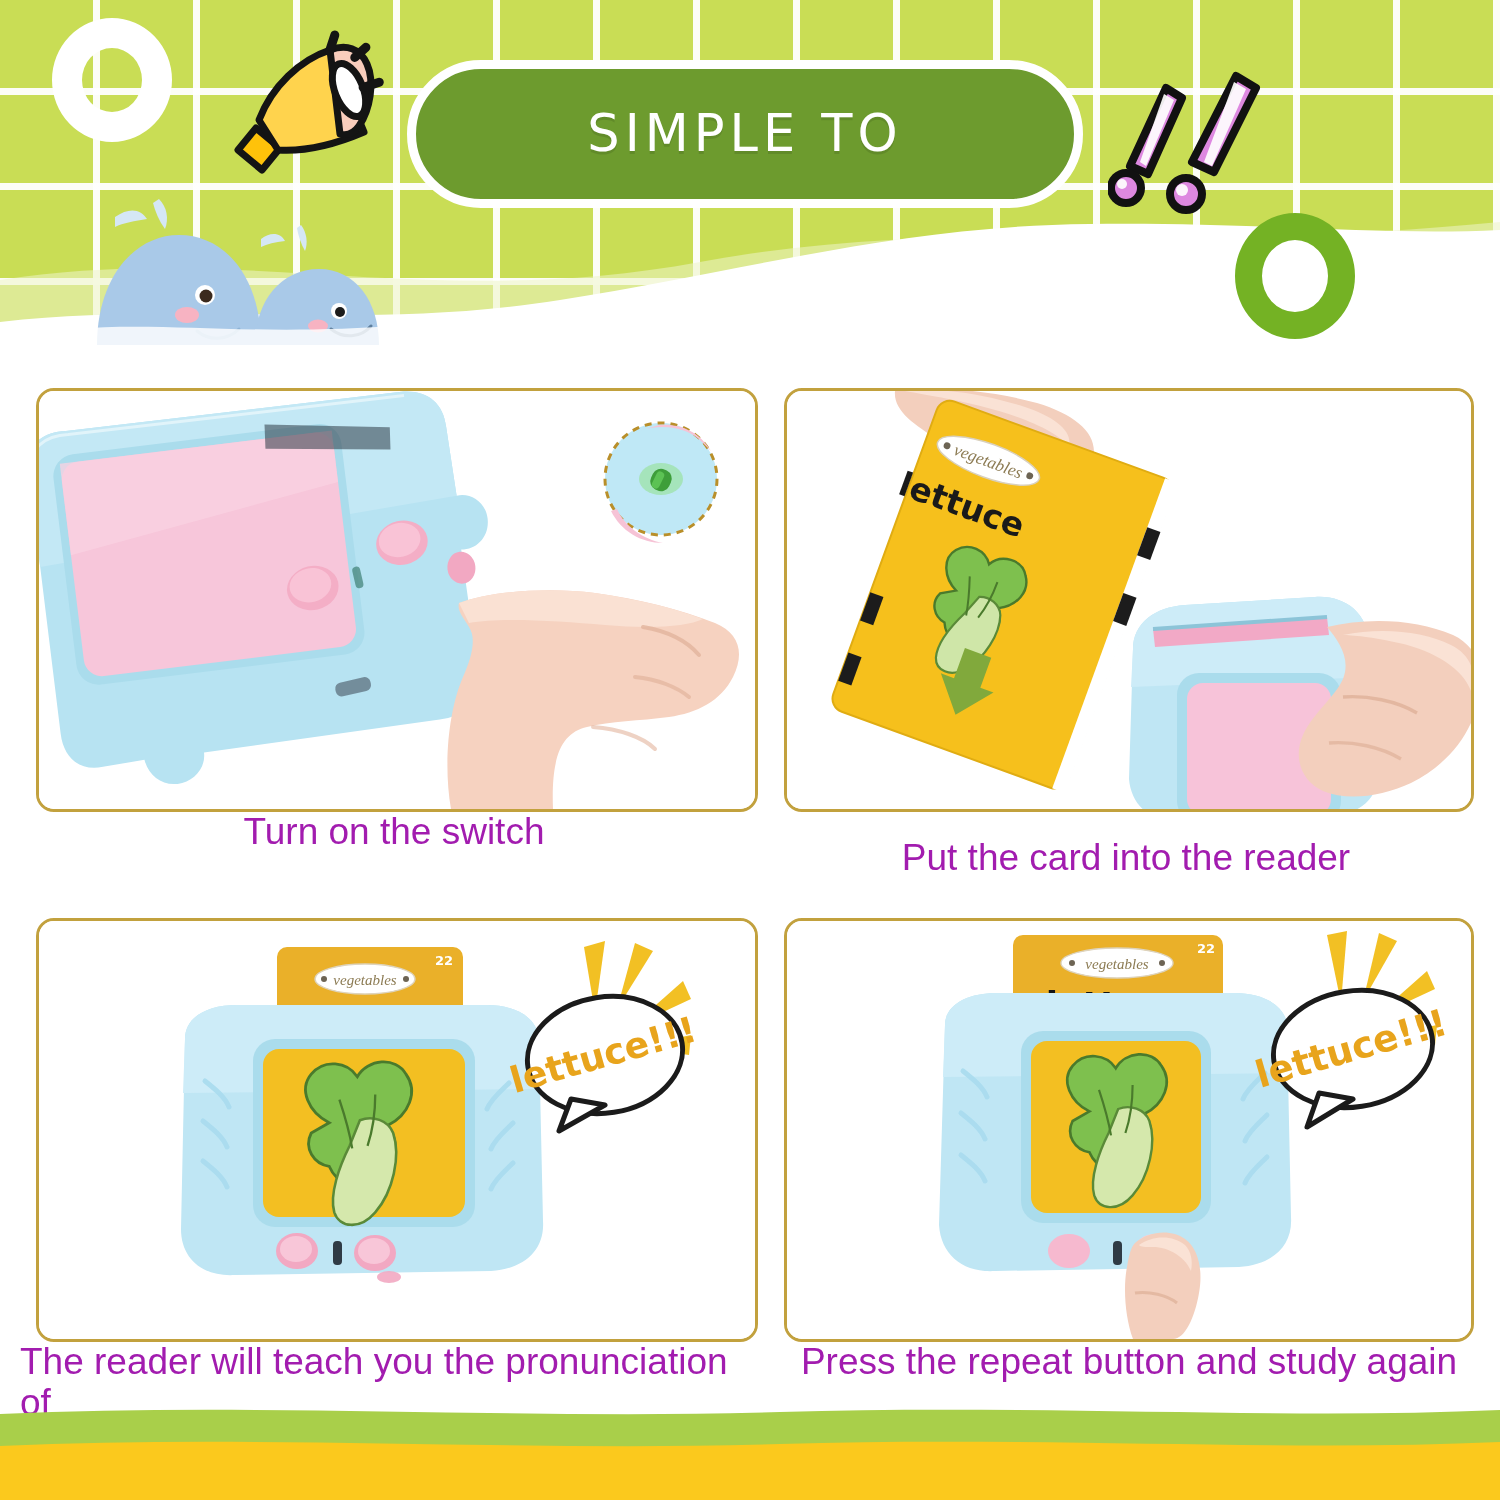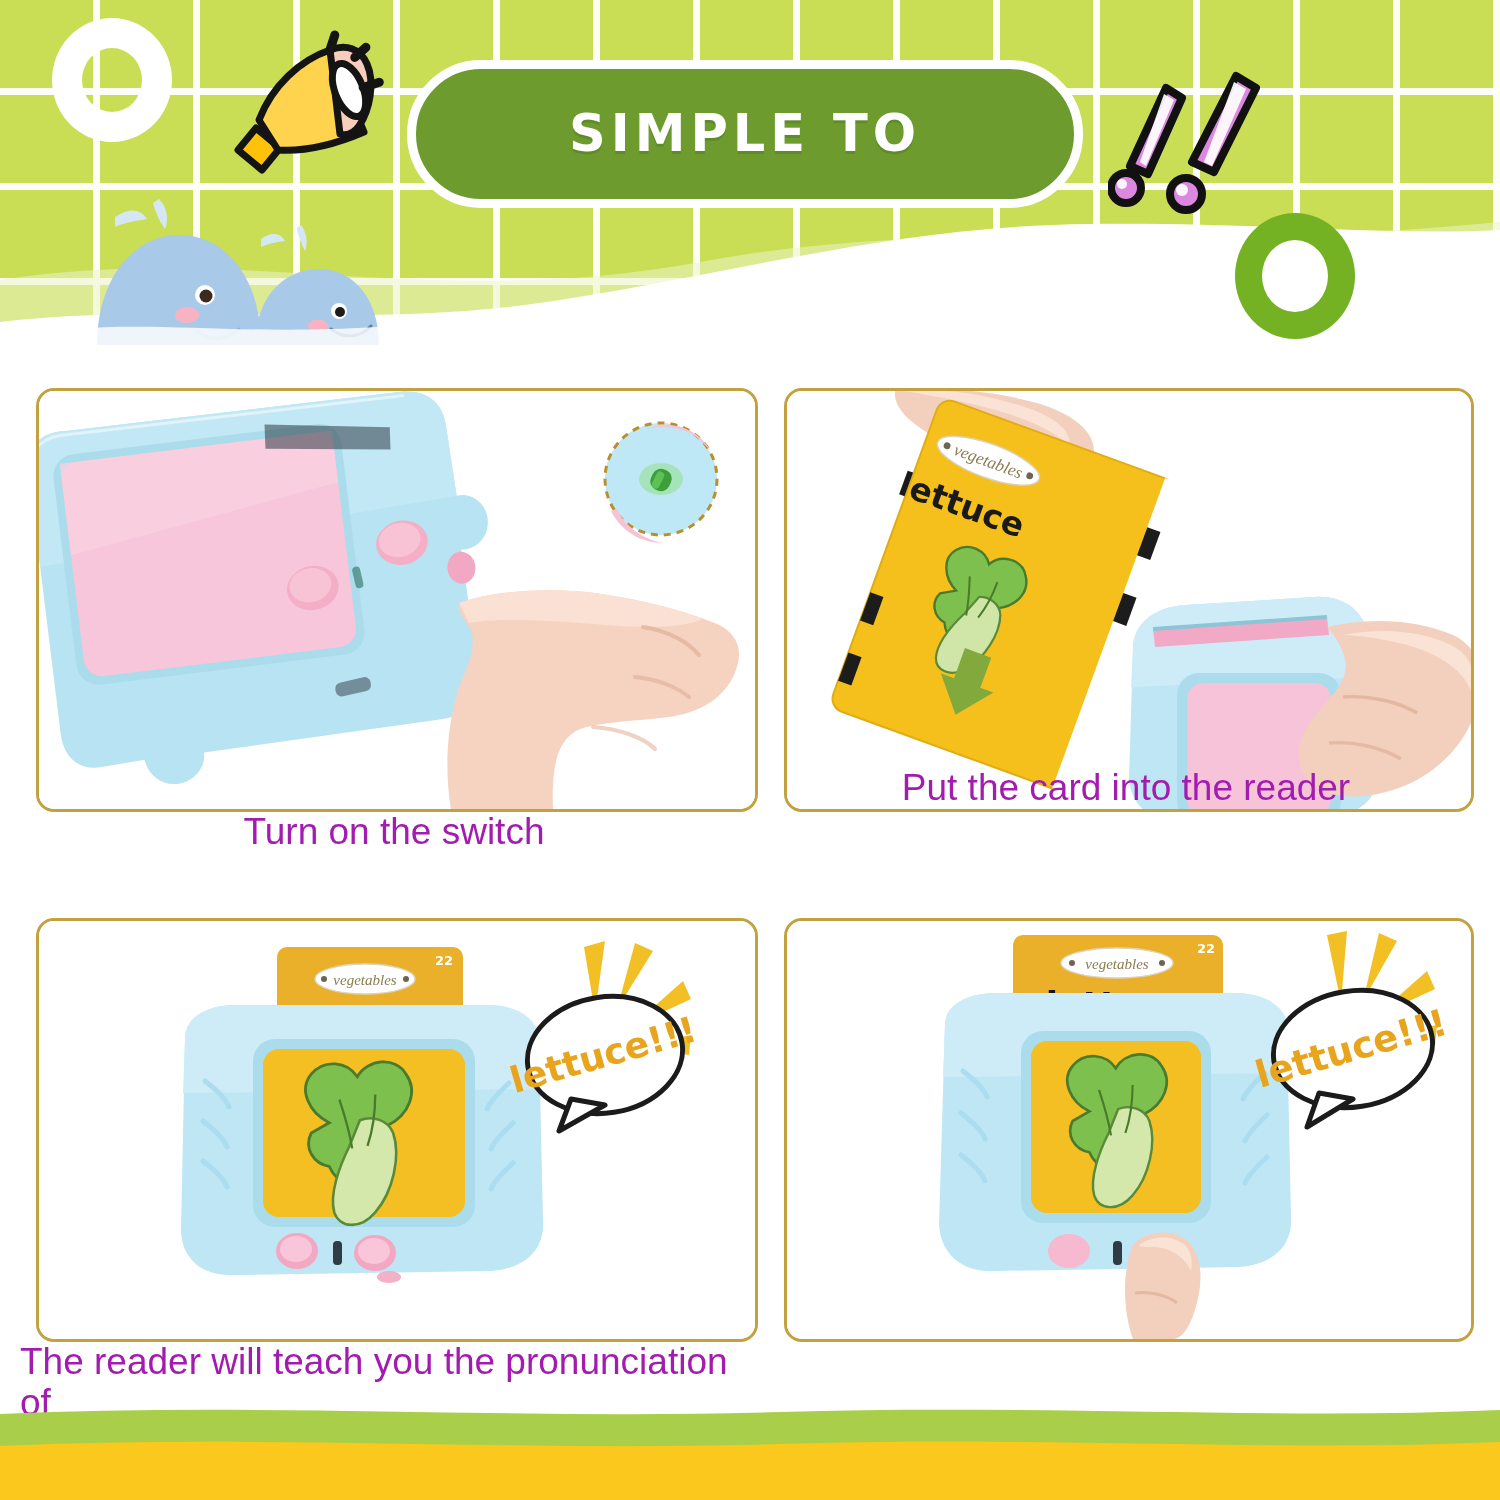--- a/index.html
+++ b/index.html
@@ -22,37 +22,37 @@
      border:30px solid #ffffff;box-sizing:border-box;}
   .ring-green{position:absolute;left:1235px;top:213px;width:120px;height:126px;border-radius:50%;
      border:27px solid #74b224;box-sizing:border-box;background:#fff;}
 
   .megaphone{position:absolute;left:212px;top:28px;width:200px;height:182px;}
   .excl{position:absolute;left:1108px;top:66px;width:172px;height:150px;}
 
   .title-pill{position:absolute;left:407px;top:60px;width:676px;height:148px;
      background:#6d9b2e;border-radius:74px;border:9px solid #ffffff;box-sizing:border-box;
      display:flex;align-items:center;justify-content:center;}
-  .title-text{font-family:"DejaVu Sans",sans-serif;font-weight:bold;color:#ffffff;
+  .title-text{font-family:"DejaVu Sans",sans-serif;font-weight:normal;color:#ffffff;
      font-size:51px;line-height:1.02;letter-spacing:5px;text-align:right;
      text-shadow:0 3px 0 rgba(0,0,0,.10);}
 
   .whales{position:absolute;left:75px;top:195px;width:330px;height:150px;}
 
   
   .panel{position:absolute;border:3px solid #c2a13e;border-radius:18px;background:#fff;overflow:hidden;}
   .p1{left:36px;  top:388px;  width:716px; height:418px;}
   .p2{left:784px; top:388px;  width:684px; height:418px;}
   .p3{left:36px;  top:918px;  width:716px; height:418px;}
   .p4{left:784px; top:918px;  width:684px; height:418px;}
 
   .caption{position:absolute;color:#a21caf;font-family:"Liberation Sans Narrow","Liberation Sans",sans-serif;
      font-stretch:condensed;font-size:37px;line-height:1.10;text-align:center;white-space:pre-line;}
   .cap1{left:36px;  top:812px;  width:716px;}
-  .cap2{left:784px; top:768px;  width:684px;}
+  .cap2{left:784px; top:838px;  width:684px;}
   .cap3{left:20px;  top:1342px; width:748px;text-align:left;}
   .cap4{left:784px; top:1342px; width:690px;}
 
   
   .bottom-waves{position:absolute;left:0;bottom:0;width:1500px;height:110px;}
 
   svg{display:block;}
 </style>
 </head>
 <body>
@@ -391,19 +391,20 @@
           <path d="M592,12 L610,20 L576,80 Z"></path>
           <path d="M640,50 L648,68 L588,96 Z"></path>
           <path d="M650,104 L648,124 L594,116 Z"></path>
         </g>
         <ellipse cx="566" cy="128" rx="80" ry="58" transform="rotate(-9 566 128)" fill="#ffffff" stroke="#1b1b1b" stroke-width="5"></ellipse>
         <path d="M532,172 L520,206 L566,178 Z" fill="#ffffff" stroke="#1b1b1b" stroke-width="5" stroke-linejoin="round"></path>
         <text x="566" y="140" text-anchor="middle" transform="rotate(-16 566 134)" font-family="'DejaVu Sans',sans-serif" font-weight="bold" font-size="37" fill="#e8a41c">lettuce!!!</text>
       </g>
     </svg>
   </div>
+  <div class="caption cap4">Press the repeat button and study again</div>
 
   <svg class="bottom-waves" viewBox="0 0 1500 110" preserveAspectRatio="none">
     <path d="M0,24 C260,12 520,30 780,22 C1040,14 1280,30 1500,20 L1500,110 L0,110 Z" fill="#a9cf4a"></path>
     <path d="M0,56 C260,44 520,62 780,54 C1040,46 1280,62 1500,52 L1500,110 L0,110 Z" fill="#fbc91d"></path>
   </svg>
 
 </div>
 
 </body></html>

